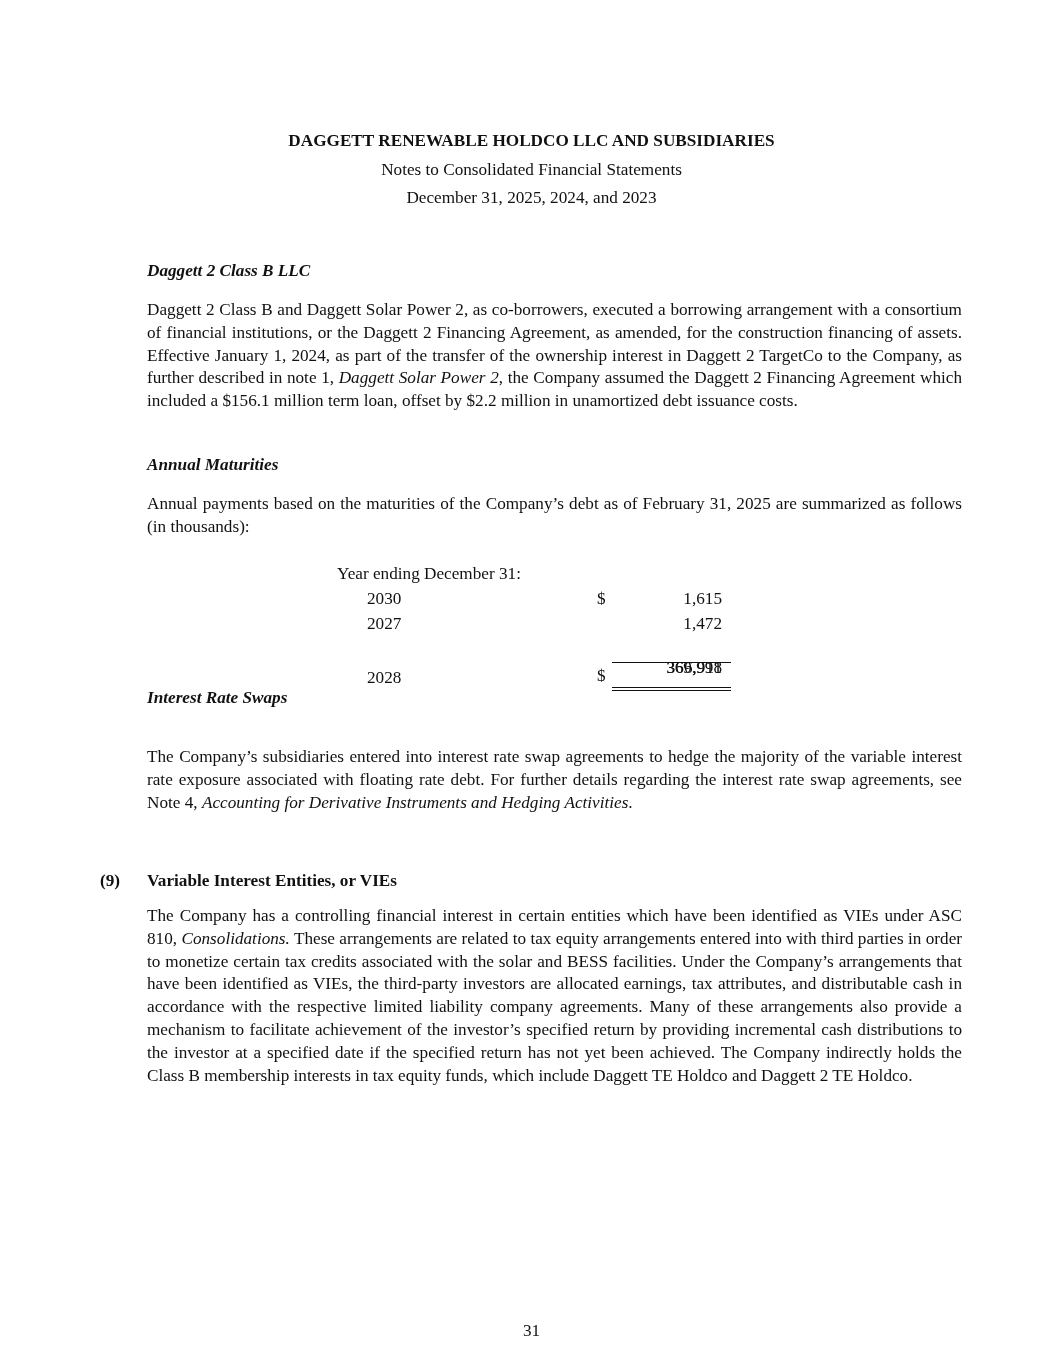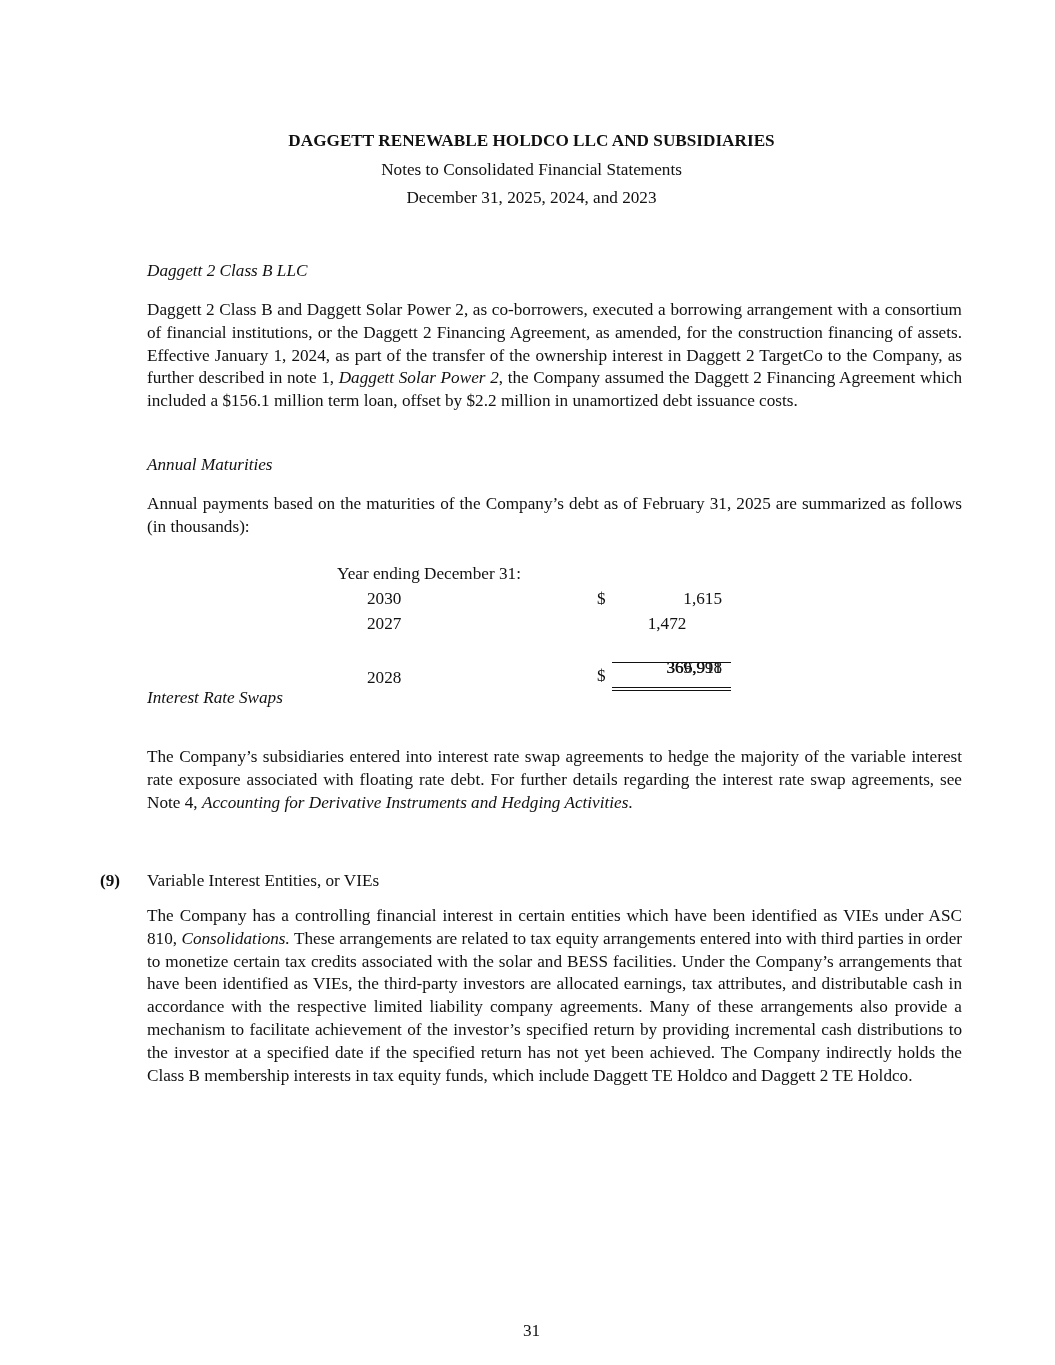--- a/index.html
+++ b/index.html
@@ -5,33 +5,33 @@
     html, body { margin: 0; padding: 0; background: #ffffff; }
     body {
       width: 1055px; height: 1365px; position: relative; overflow: hidden;
       font-family: "Liberation Serif", serif; color: #111; font-size: 17.2px;
     }
     .abs { position: absolute; }
     .center { left: 0; width: 1063px; text-align: center; }
     .h-title { top: 131px; font-weight: bold; font-size: 17.2px; letter-spacing: 0px; }
     .h-sub { top: 160px; }
     .h-date { top: 188px; }
-    .sect-h { left: 147px; font-weight: normal; font-style: italic; }
+    .sect-h { left: 147px; font-weight: bold; font-style: italic; }
     .para {
       left: 147px; width: 815px; text-align: justify; line-height: 22.8px;
       text-align-last: left;
     }
     .para i { font-style: italic; }
     .tbl-label { left: 337px; top: 564px; }
     .yr { left: 367px; }
     .dollar { left: 597px; }
     .amt { left: 612px; width: 110px; text-align: right; }
     .rule { background: #111; height: 1.3px; left: 612px; width: 119px; }
     .num-h { left: 100px; top: 871px; font-weight: bold; }
-    .num-t { left: 147px; top: 871px; font-weight: normal; text-align: center; }
+    .num-t { left: 147px; top: 871px; font-weight: bold; text-align: center; }
     .pageno { top: 1321px; }
   </style>
 </head>
 <body>
 
 <div>
   <div class="abs center h-title">DAGGETT RENEWABLE HOLDCO LLC AND SUBSIDIARIES</div>
   <div class="abs center h-sub">Notes to Consolidated Financial Statements</div>
   <div class="abs center h-date">December 31, 2025, 2024, and 2023</div>
 </div>
@@ -46,21 +46,21 @@
   <div class="abs tbl-label">Year ending December 31:</div>
 
   <div>
     <div class="abs yr" style="top:589px;">2030</div>
     <div class="abs dollar" style="top:589px;">$</div>
     <div class="abs amt" style="top:589px;">1,615</div>
   </div>
   <div>
     <div class="abs yr" style="top:614px;">2027</div>
     <div class="abs dollar" style="top:614px;"></div>
-    <div class="abs amt" style="top:614px;text-align:center;">1,472</div>
+    <div class="abs amt" style="top:614px;">1,472</div>
   </div>
   <div>
     <div class="abs yr" style="top:668px;">2028</div>
     <div class="abs dollar" style="top:640px;"></div>
     <div class="abs amt" style="top:648px;margin-top:10px;">366,911</div>
   </div>
 
   <div class="abs rule" style="top:662px;"></div>
 
   <div>

